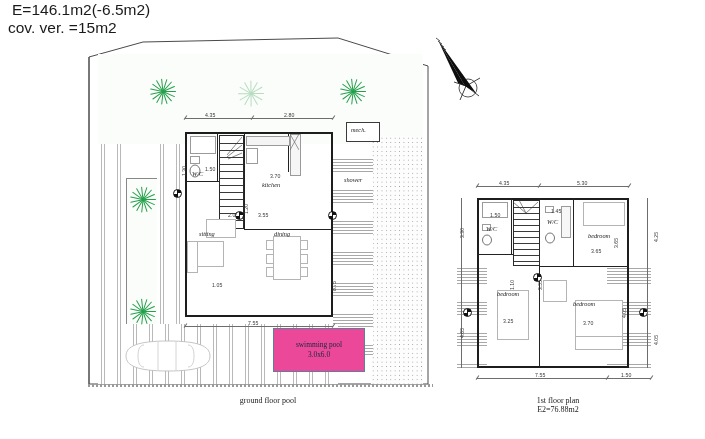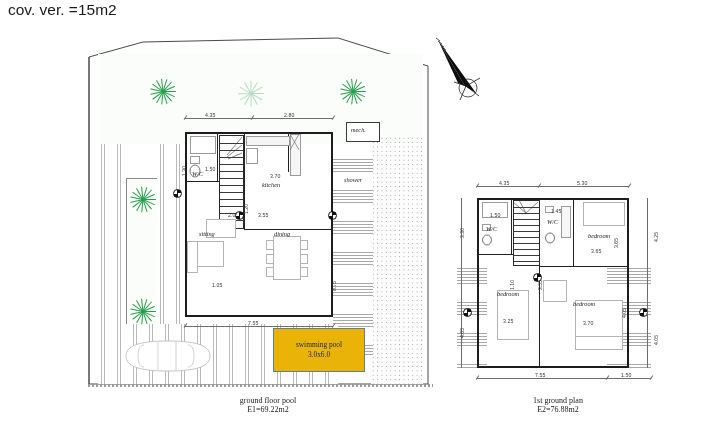--- a/index.html
+++ b/index.html
@@ -51,21 +51,21 @@
           background:#24a04b;transform-origin:0 50%;border-radius:1px;}
   .tree.pale i{background:#b6dcc0;}
 
   
   .wall{position:absolute;background:#1d1d1d;}
   .thin{position:absolute;background:#555;}
   .furn{position:absolute;border:0.7px solid #9a9a9a;background:#fff;}
   .furn2{position:absolute;border:0.7px solid #b4b4b4;background:#fff;}
 
   
-  #pool{position:absolute;background:#eab308;border:1.3px solid #5e7f9c;}
+  #pool{position:absolute;background:#ec4899;border:1.3px solid #5e7f9c;}
   #poolTxt{position:absolute;width:100%;text-align:center;
      font-family:"Liberation Serif",serif;font-size:7.4px;color:#14293d;line-height:1.35;}
 
   
   #north{left:432px;top:36px;width:68px;height:72px;}
 
   
   #ff{left:455px;top:180px;width:205px;height:205px;}
 
   .compass{position:absolute;width:9px;height:9px;}
@@ -78,20 +78,21 @@
 
   .dimline{position:absolute;height:0.6px;background:#6d6d6d;}
   .dimlinev{position:absolute;width:0.6px;background:#6d6d6d;}
   .tick{position:absolute;width:0.7px;height:5px;background:#6d6d6d;
         transform:rotate(35deg);}
 </style>
 </head>
 <body>
 
 <div class="abs" id="notes">
+  <div class="n1">E=146.1m2(-6.5m2)</div>
   <div class="n2">cov. ver. =15m2</div>
 </div>
 
 <div class="abs" id="north">
   <svg width="68" height="72" viewBox="0 0 68 72">
     <polygon points="6,4 40,62 33,50 44,57" fill="#0d0d0d"></polygon>
     <polygon points="6,4 33,50 26,47" fill="#0d0d0d"></polygon>
     <path d="M34,50 l14,-8 M34,50 l-6,14 M34,50 l13,10 M34,50 l-12,-4" stroke="#111" stroke-width="0.8" fill="none"></path>
     <circle cx="36" cy="52" r="9" stroke="#111" stroke-width="0.7" fill="none"></circle>
     <g stroke="#111" stroke-width="0.7">
@@ -313,21 +314,20 @@
     <line x1="40" y1="6" x2="40" y2="34" stroke="#c9c9c9" stroke-width="0.8"></line>
     <line x1="58" y1="6" x2="58" y2="34" stroke="#c9c9c9" stroke-width="0.8"></line>
   </svg>
 
   <div class="abs" style="left:0;top:348px;width:345px;height:3px;
        background:repeating-linear-gradient(90deg,#9a9a9a 0 2px,transparent 2px 4px);"></div>
 </div>
 
 <div class="cap abs" style="left:188px;top:396px;width:160px;">
   <div>ground floor pool</div>
-  <div>E1=69.22m2</div>
 </div>
 
 <div class="abs" id="ff">
 
   <div class="deck" style="left:2px;top:88px;width:30px;height:100px;border:none;"></div>
 
   <div class="deck" style="left:152px;top:88px;width:44px;height:100px;border:none;"></div>
 
   <div class="wall" style="left:22px;top:18px;width:152px;height:2.2px;"></div>
   <div class="wall" style="left:22px;top:18px;width:2.2px;height:170px;"></div>
@@ -418,15 +418,15 @@
 
   <div class="dimline" style="left:22px;top:198px;width:174px;"></div>
   <div class="tick" style="left:22px;top:195px;"></div>
   <div class="tick" style="left:152px;top:195px;"></div>
   <div class="tick" style="left:196px;top:195px;"></div>
   <div class="dim abs" style="left:80px;top:192px;">7.55</div>
   <div class="dim abs" style="left:166px;top:192px;">1.50</div>
 </div>
 
 <div class="cap abs" style="left:478px;top:396px;width:160px;">
-  <div>1st ground plan</div>
+  <div>1st floor plan</div>
   <div>E2=76.88m2</div>
 </div>
 
 </body></html>

